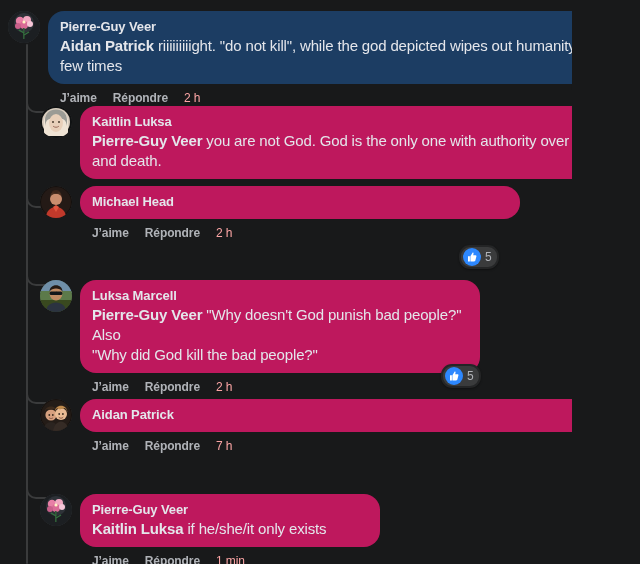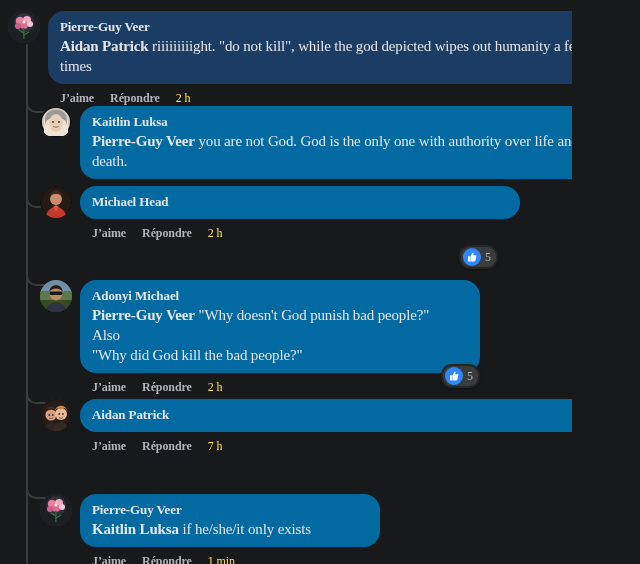--- a/index.html
+++ b/index.html
@@ -15,21 +15,20 @@
     color: #e4e6eb;
     -webkit-font-smoothing: antialiased;
   }
 
   #root {
     position: relative;
     width: 572px;
     height: 564px;
     background: #18191a;
     overflow: hidden;
-    font-family: Liberation Serif, serif;
   }
 
   
   .spine {
     position: absolute;
     left: 26px;
     top: 44px;
     width: 2px;
     bottom: 0;
     background: #3a3b3c;
@@ -70,21 +69,21 @@
 
   .body { display: flex; flex-direction: column; }
 
   .bubble {
     border-radius: 16px;
     padding: 7px 12px 8px 12px;
     position: relative;
     max-width: 100%;
     box-sizing: border-box;
   }
-  .bubble.grey  { background: #0369a1; }
+  .bubble.grey  { background: #be185d; }
   .bubble.blue  { background: #1c3d63; }
 
   .author {
     font-size: 13px;
     font-weight: bold;
     line-height: 17px;
     color: #e4e6eb;
     margin-bottom: 1px;
     letter-spacing: -0.1px;
   }
@@ -107,21 +106,21 @@
   }
   .actions .act {
     font-weight: bold;
     color: #b0b3b8;
     margin-right: 16px;
     letter-spacing: -0.1px;
     cursor: pointer;
   }
   .actions .time {
     font-weight: normal;
-    color: #fde047;
+    color: #fca5a5;
     letter-spacing: -0.1px;
   }
 
   
   .reactions {
     position: absolute;
     display: flex;
     align-items: center;
     background: #3a3b3c;
     border: 2px solid #242526;
@@ -301,21 +300,21 @@
         <rect y="20" width="32" height="12" fill="#39491f"></rect>
         <path d="M6 32c0-6 4.5-9.5 10-9.5S26 26 26 32z" fill="#2b3340"></path>
         <circle cx="16" cy="14" r="6.4" fill="#c08b63"></circle>
         <path d="M9.5 11.5c0-4 3-6.3 6.5-6.3s6.5 2.3 6.5 6.3c-1.6-2.2-3.8-3-6.5-3s-4.9.8-6.5 3z" fill="#241a12"></path>
         <rect x="9.6" y="11.6" width="12.8" height="3.4" rx="1.5" fill="#14171a"></rect>
         <path d="M16 12.4h.6" stroke="#14171a" stroke-width="1.2"></path>
       </svg>
     </div>
     <div class="body" style="width:400px;">
       <div class="bubble grey">
-        <div class="author">Adonyi Michael</div>
+        <div class="author">Luksa Marcell</div>
         <div class="text" style="white-space:pre-line"><span class="mention">Pierre-Guy Veer</span><span> "Why doesn't God punish bad people?"
 Also
 "Why did God kill the bad people?"</span></div>
       </div>
       <div class="actions">
         <span class="act">J’aime</span>
         <span class="act">Répondre</span>
         <span class="time">2 h</span>
       </div>
     </div>

